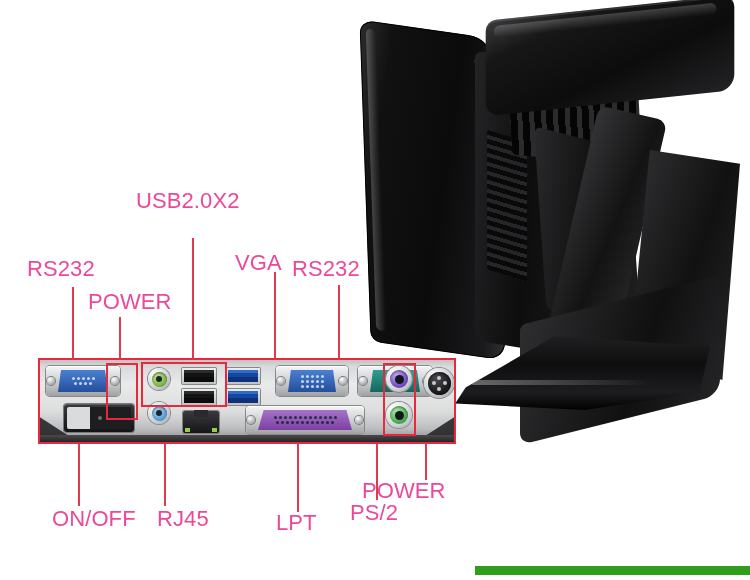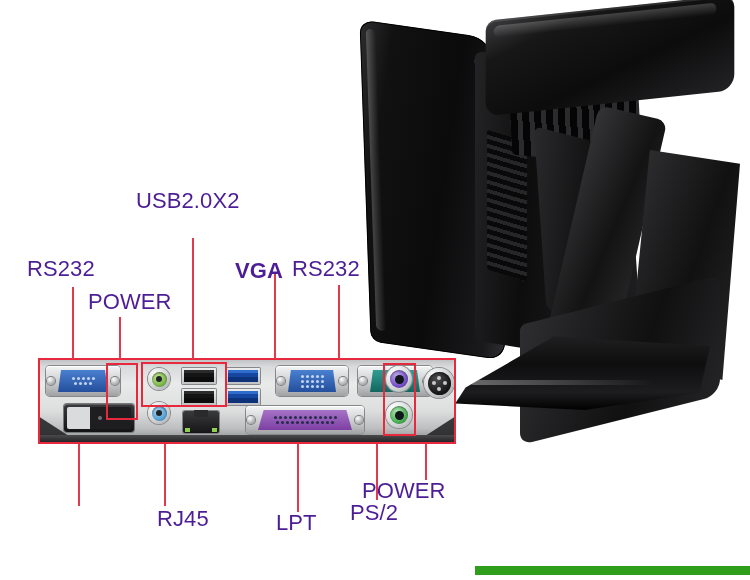--- a/index.html
+++ b/index.html
@@ -8,21 +8,21 @@
     background:#ffffff;
     font-family:"Liberation Sans","DejaVu Sans",sans-serif;
     position:relative;overflow:hidden;
     -webkit-font-smoothing:antialiased;
   }
   .stage{position:absolute;inset:0;}
 
   
   .lbl{
     position:absolute;
-    color:#4c1d95;
+    color:#ec4899;
     font-size:22px;
     line-height:25px;
     white-space:nowrap;
     letter-spacing:.1px;
   }
 
   
   .leader{
     position:absolute;
     background:#e03a4e;
@@ -465,22 +465,23 @@
 
   <div class="leader" style="left:78px;top:444px;height:62px;"></div>
   <div class="leader" style="left:164px;top:444px;height:62px;"></div>
   <div class="leader" style="left:297px;top:444px;height:68px;"></div>
   <div class="leader" style="left:376px;top:444px;height:56px;"></div>
   <div class="leader" style="left:425px;top:444px;height:36px;"></div>
 
   <span class="lbl" style="left:27px;top:256px;">RS232</span>
   <span class="lbl" style="left:88px;top:289px;">POWER</span>
   <span class="lbl" style="left:136px;top:188px;">USB2.0X2</span>
-  <span class="lbl" style="left:235px;top:258px;font-weight:bold;">VGA</span>
+  <span class="lbl" style="left:235px;top:250px;">VGA</span>
   <span class="lbl" style="left:292px;top:256px;">RS232</span>
 
+  <span class="lbl" style="left:52px;top:506px;">ON/OFF</span>
   <span class="lbl" style="left:157px;top:506px;">RJ45</span>
   <span class="lbl" style="left:276px;top:510px;">LPT</span>
   <span class="lbl" style="left:350px;top:500px;">PS/2</span>
   <span class="lbl" style="left:362px;top:478px;">POWER</span>
 
   <div class="greenbar"></div>
 </div>
 
 </body></html>

